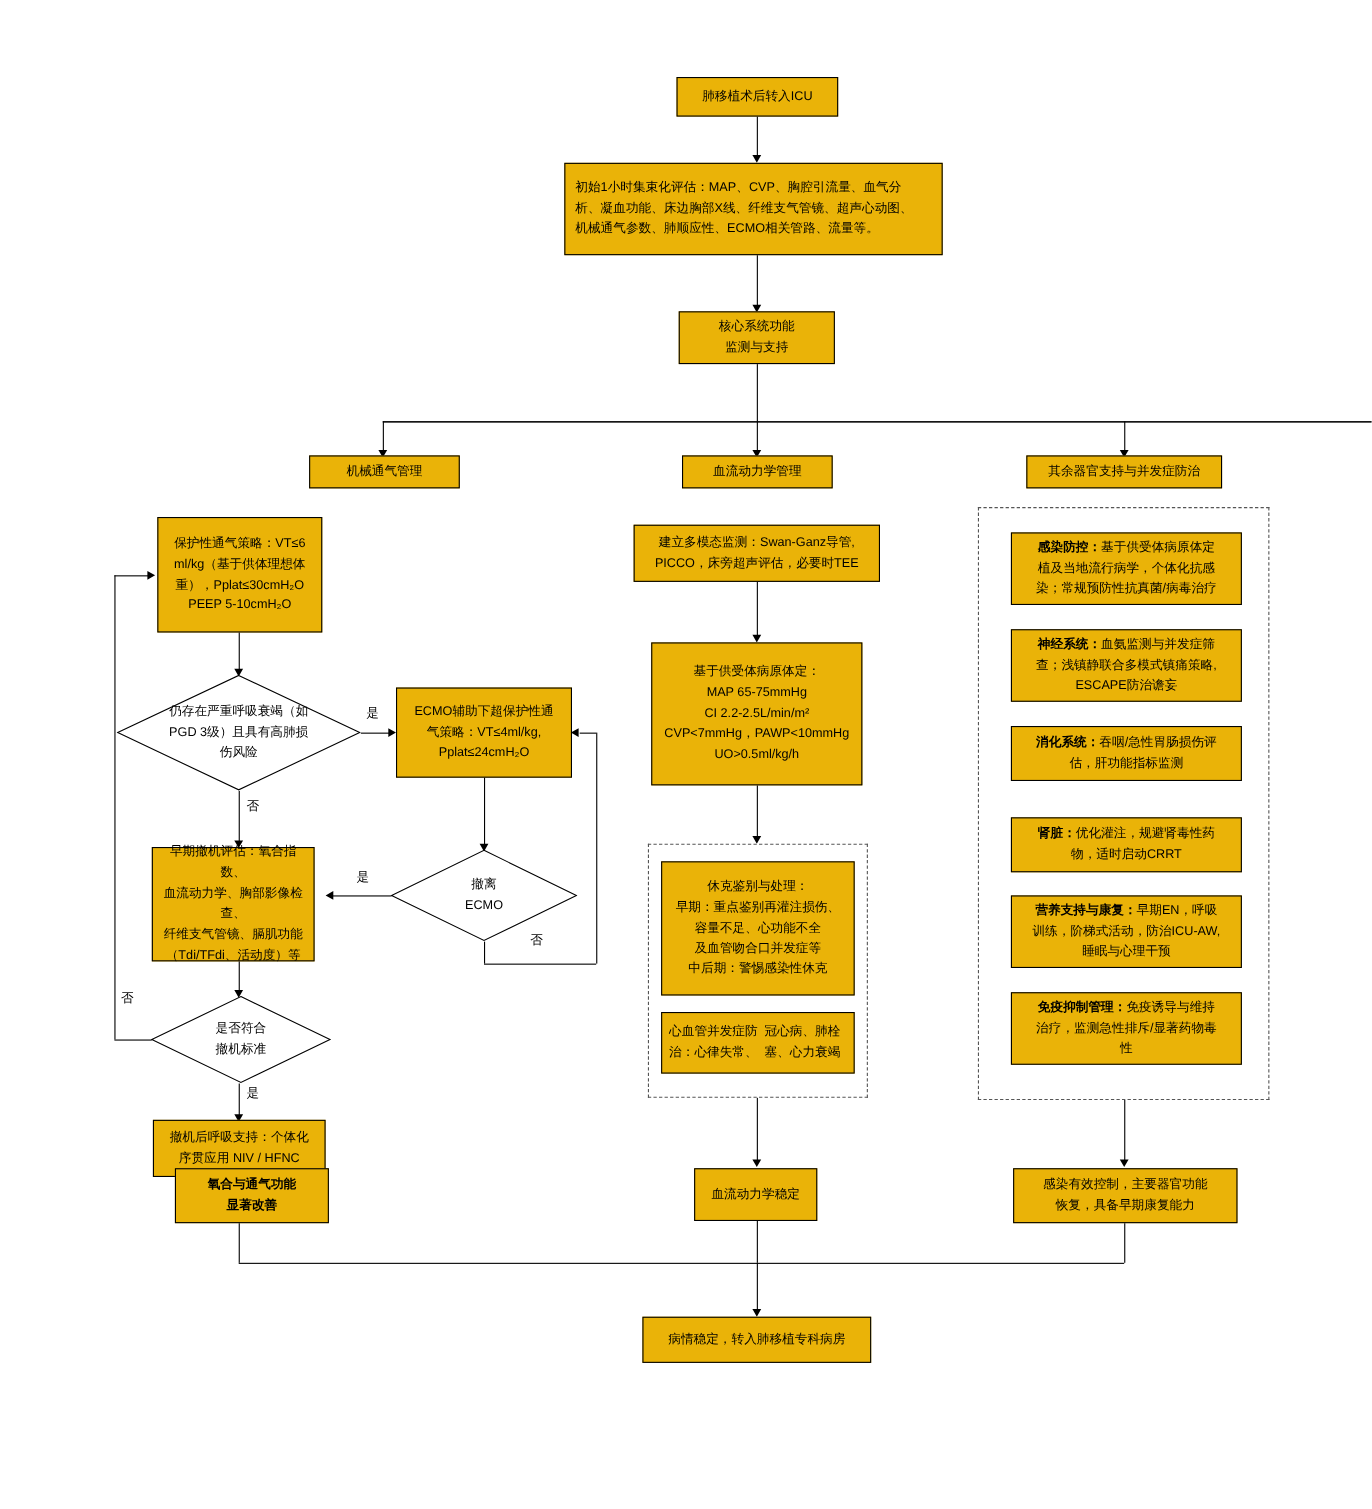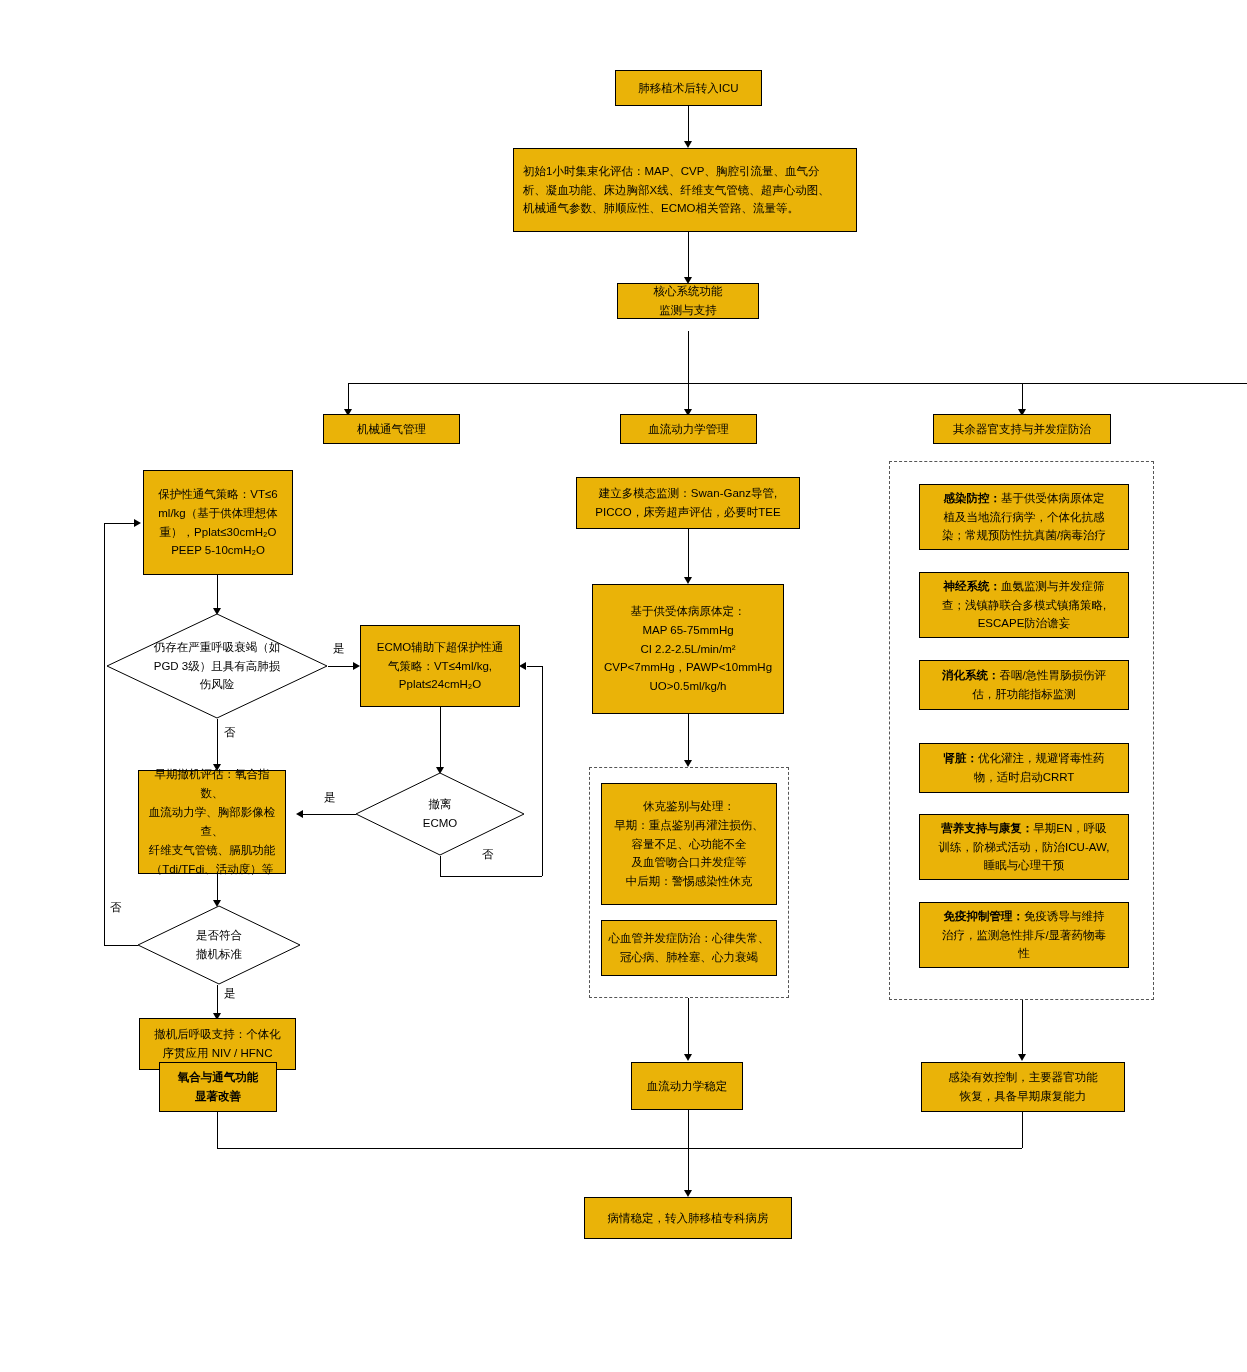--- a/index.html
+++ b/index.html
@@ -44,36 +44,36 @@
   <div class="arrow down" style="left:684px;top:141px;"></div>
 
   <div class="node" style="left:513px;top:148px;width:344px;height:84px;flex-direction:column;align-items:flex-start;justify-content:center;text-align:left;padding:5px 9px;">
     <span class="ln">初始1小时集束化评估：MAP、CVP、胸腔引流量、血气分</span>
     <span class="ln">析、凝血功能、床边胸部X线、纤维支气管镜、超声心动图、</span>
     <span class="ln">机械通气参数、肺顺应性、ECMO相关管路、流量等。</span>
   </div>
   <div class="ln-v" style="left:688px;top:232px;height:47px;"></div>
   <div class="arrow down" style="left:684px;top:277px;"></div>
 
-  <div class="node" style="left:617px;top:283px;width:142px;height:36px;flex-direction:column;">
+  <div class="node" style="left:617px;top:283px;width:142px;height:48px;flex-direction:column;">
     <span class="ln">核心系统功能</span>
     <span class="ln">监测与支持</span>
   </div>
 
   <div class="ln-v" style="left:688px;top:331px;height:52px;"></div>
   <div class="ln-h" style="left:348px;top:383px;width:989px;max-width:940px;"></div>
   <div class="ln-h" style="left:348px;top:383px;width:940px;"></div>
   <div class="ln-v" style="left:348px;top:383px;height:28px;"></div>
   <div class="ln-v" style="left:688px;top:383px;height:28px;"></div>
   <div class="ln-v" style="left:1022px;top:383px;height:28px;"></div>
   <div class="arrow down" style="left:344px;top:409px;"></div>
   <div class="arrow down" style="left:684px;top:409px;"></div>
   <div class="arrow down" style="left:1018px;top:409px;"></div>
 
-  <div class="node" style="left:281px;top:414px;width:137px;height:30px;margin-left:42px;">
+  <div class="node" style="left:281px;top:414px;width:137px;height:30px;">
     <span class="ln">机械通气管理</span>
   </div>
   <div class="node" style="left:620px;top:414px;width:137px;height:30px;">
     <span class="ln">血流动力学管理</span>
   </div>
   <div class="node" style="left:933px;top:414px;width:178px;height:30px;justify-content:flex-end;">
     <span class="ln">其余器官支持与并发症防治</span>
   </div>
 
   <div class="ln-v" style="left:217px;top:444px;height:0px;"></div>
@@ -167,21 +167,21 @@
   <div class="elabel" style="left:222px;top:986px;">是</div>
 
   <div class="node" style="left:139px;top:1018px;width:157px;height:52px;flex-direction:column;">
     <span class="ln">撤机后呼吸支持：个体化</span>
     <span class="ln">序贯应用 NIV / HFNC</span>
   </div>
 
   <div class="ln-v" style="left:217px;top:1070px;height:22px;"></div>
   <div class="arrow down" style="left:213px;top:1090px;"></div>
 
-  <div class="node bold" style="left:159px;top:1061px;width:118px;height:50px;flex-direction:column;top:1062px;">
+  <div class="node bold" style="left:159px;top:1061px;width:140px;height:50px;flex-direction:column;top:1062px;">
     <span class="ln">氧合与通气功能</span>
     <span class="ln">显著改善</span>
   </div>
 
   <div class="node" style="left:576px;top:477px;width:224px;height:52px;flex-direction:column;">
     <span class="ln">建立多模态监测：Swan-Ganz导管,</span>
     <span class="ln">PICCO，床旁超声评估，必要时TEE</span>
   </div>
 
   <div class="ln-v" style="left:688px;top:529px;height:50px;"></div>
@@ -201,21 +201,21 @@
   <div class="dashbox" style="left:589px;top:767px;width:200px;height:231px;"></div>
 
   <div class="node" style="left:601px;top:783px;width:176px;height:122px;flex-direction:column;">
     <span class="ln">休克鉴别与处理：</span>
     <span class="ln">早期：重点鉴别再灌注损伤、</span>
     <span class="ln">容量不足、心功能不全</span>
     <span class="ln">及血管吻合口并发症等</span>
     <span class="ln">中后期：警惕感染性休克</span>
   </div>
 
-  <div class="node" style="left:601px;top:920px;width:176px;height:56px;flex-direction:column;">
+  <div class="node" style="left:601px;top:920px;width:176px;height:56px;flex-direction:row;">
     <span class="ln">心血管并发症防治：心律失常、</span>
     <span class="ln">冠心病、肺栓塞、心力衰竭</span>
   </div>
 
   <div class="ln-v" style="left:688px;top:998px;height:58px;"></div>
   <div class="arrow down" style="left:684px;top:1054px;"></div>
 
   <div class="node" style="left:631px;top:1062px;width:112px;height:48px;">
     <span class="ln">血流动力学稳定</span>
   </div>

